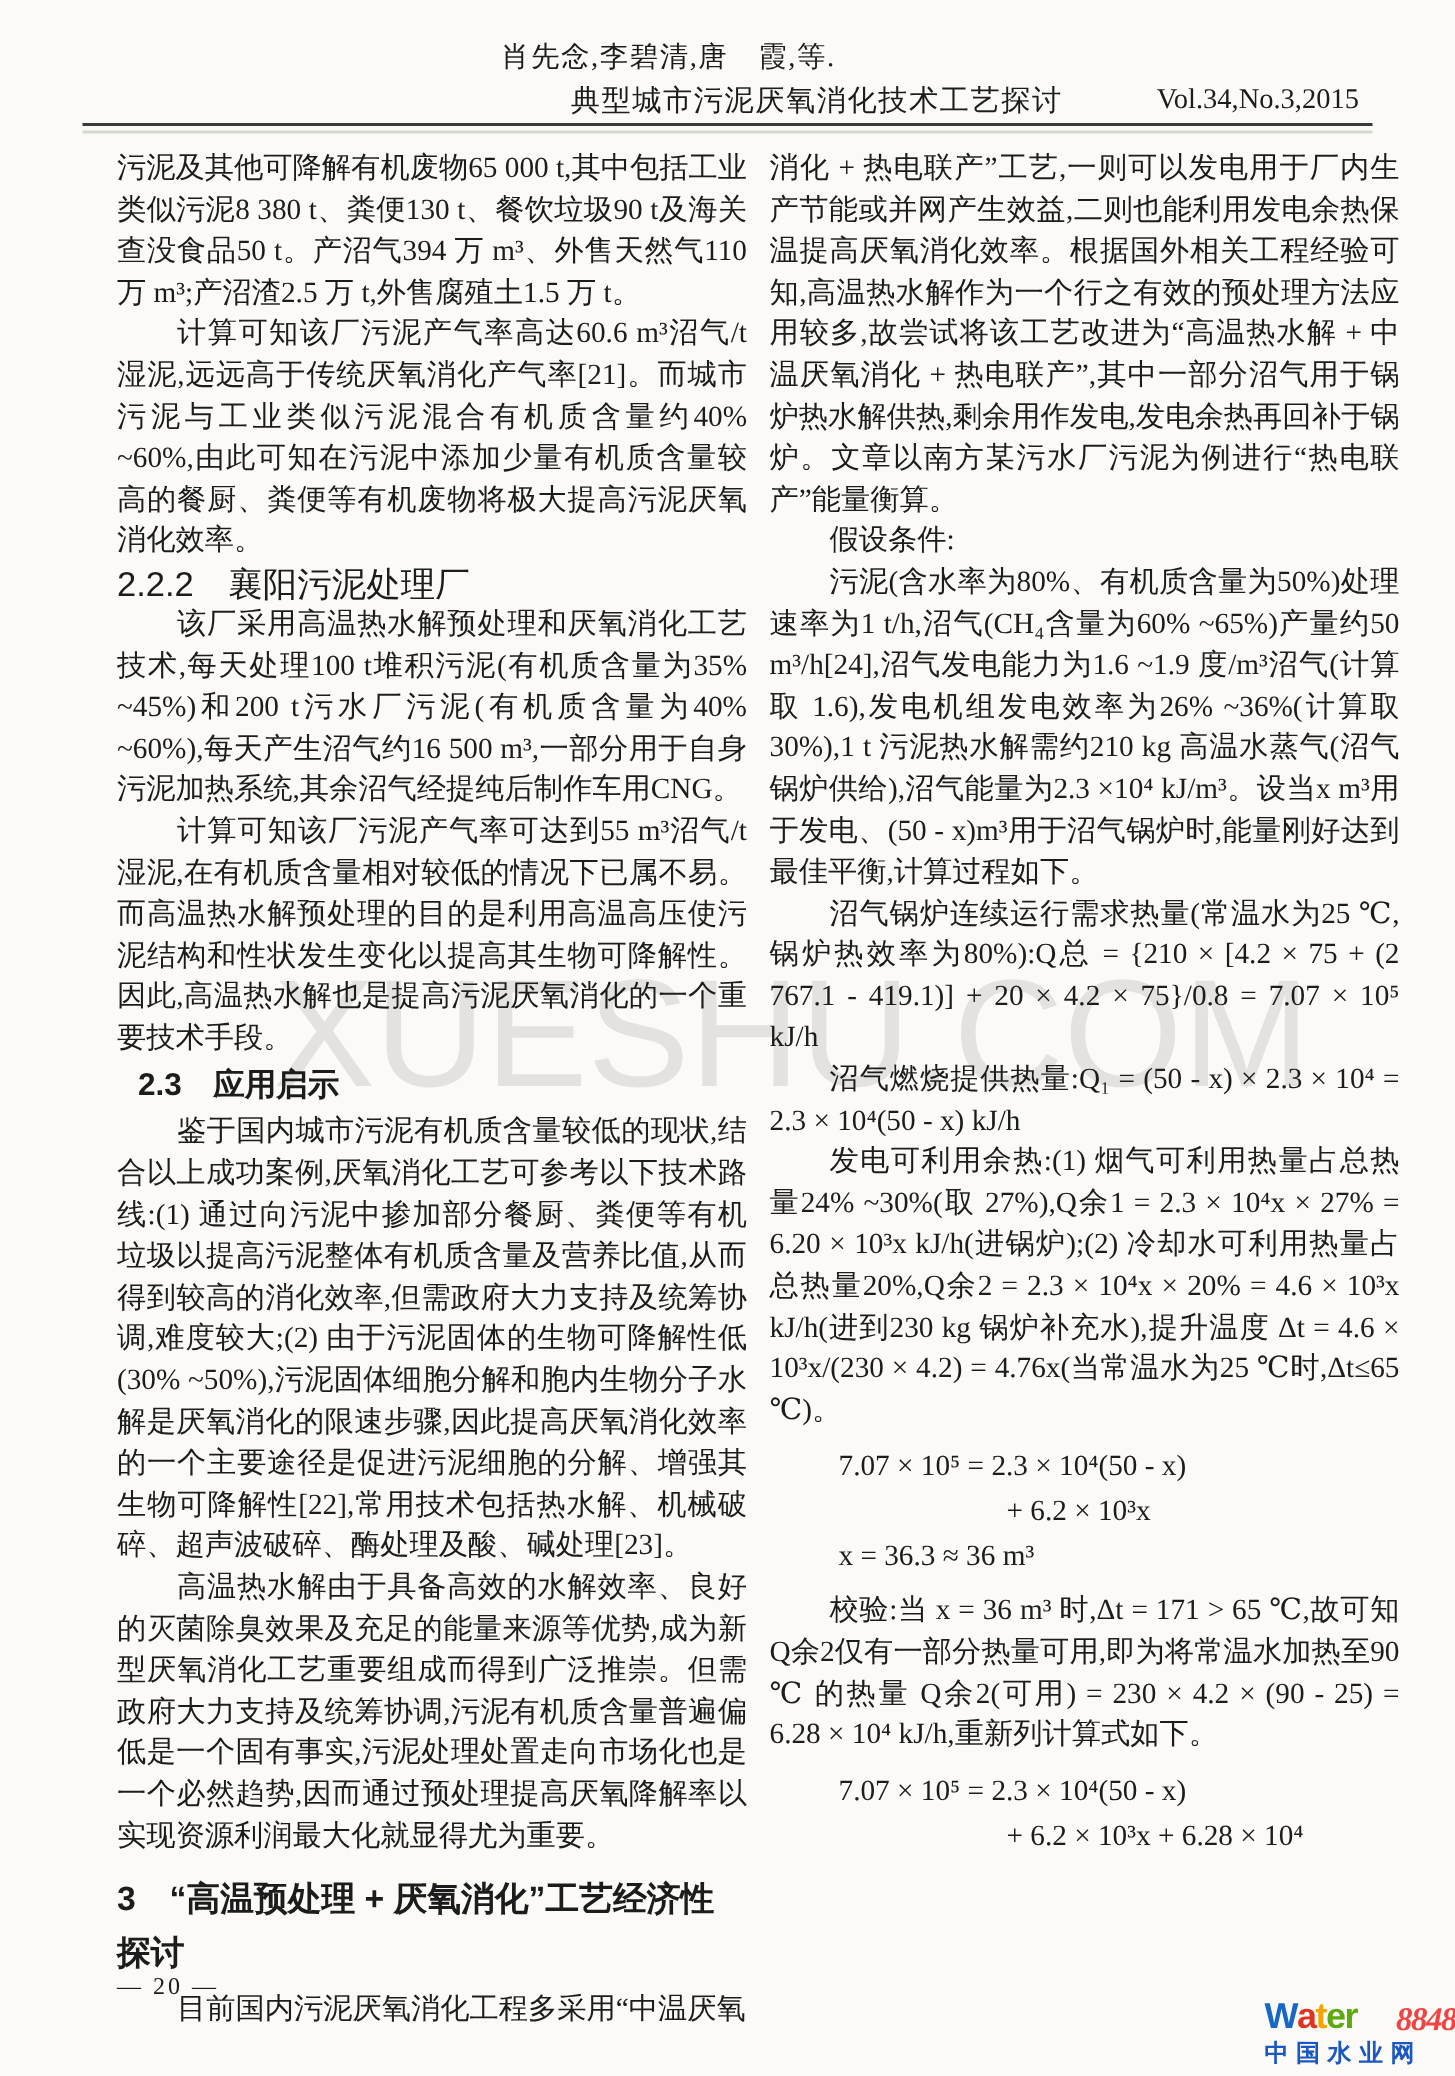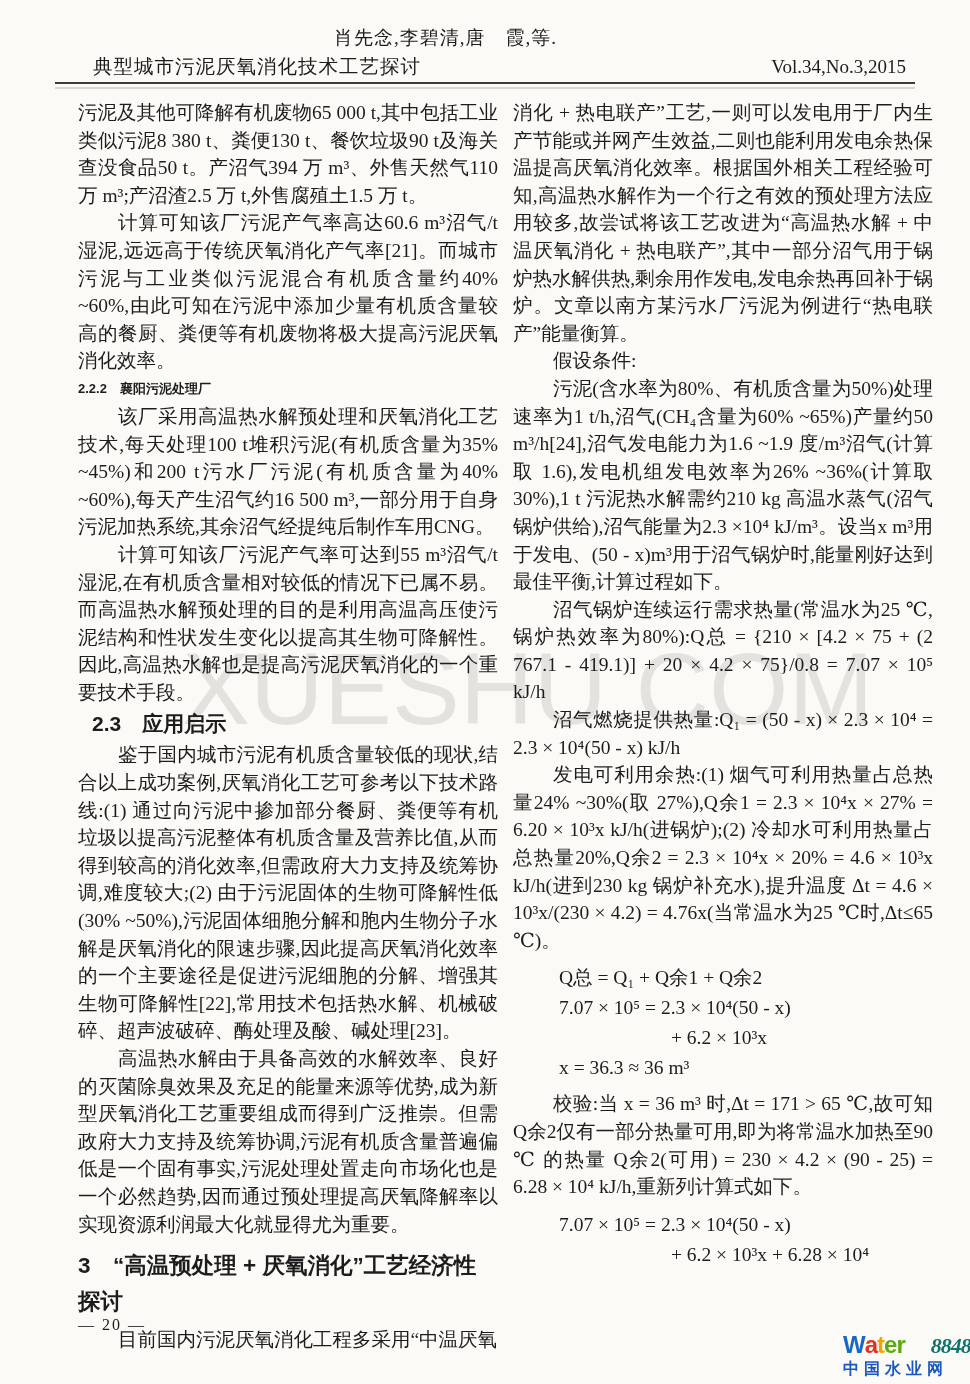--- a/index.html
+++ b/index.html
@@ -13,34 +13,34 @@
   .watermark{
     position:absolute;left:182px;top:638px;z-index:0;
     font-family:"Liberation Sans","DejaVu Sans",sans-serif;
     font-size:102px;line-height:1;white-space:nowrap;letter-spacing:0px;
     user-select:none;
   }
   
   .hdr{position:absolute;top:0;left:0;width:100%;z-index:1;}
   .authors{position:absolute;top:25px;left:0;width:836px;padding-left:55px;box-sizing:border-box;
     text-align:center;font-size:19px;letter-spacing:1px;}
-  .ptitle{position:absolute;top:53px;left:0;width:970px;padding-left:93px;box-sizing:border-box;
-    font-size:19.5px;letter-spacing:1px;}
+  .ptitle{position:absolute;top:53px;left:0;width:970px;padding-left:119px;box-sizing:border-box;
+    text-align:center;font-size:19.5px;letter-spacing:1px;}
   .vol{position:absolute;top:56px;right:64px;font-size:19px;}
   .rule{position:absolute;top:82px;left:55px;width:860px;height:2px;background:#3b3b38;}
   .rule2{position:absolute;top:87px;left:55px;width:860px;height:2px;background:#d8d8d2;}
   
   .col{position:absolute;top:99px;width:420px;z-index:1;
     font-size:19.5px;line-height:27.6px;text-align:justify;}
   .col-left{left:78px;}
   .col-right{left:513px;}
   .col p{margin:0;text-indent:2.05em;}
   .col p.flush{text-indent:0;}
-  .h-sub{font-family:"Liberation Sans","DejaVu Sans",sans-serif;font-weight:bold;
-    font-size:13px;line-height:28px;}
+  .h-sub{font-family:"Liberation Sans","DejaVu Sans",sans-serif;font-weight:normal;
+    font-size:23px;line-height:28px;}
   .h-mid{font-family:"Liberation Sans","DejaVu Sans",sans-serif;font-weight:bold;
     font-size:21px;line-height:31px;margin:2px 14px 2px;}
   .h-big{font-family:"Liberation Sans","DejaVu Sans",sans-serif;font-weight:bold;
     font-size:22.5px;line-height:36px;margin:10px 0 6px;text-align:left;}
   .eqs{margin:9px 0 7px;}
   .eq{padding-left:46px;line-height:30px;text-align:left;text-indent:0;}
   .eq.cont{padding-left:158px;}
   
   .pagenum{position:absolute;left:78px;top:1316px;font-size:16px;letter-spacing:2px;z-index:1;}
   .logo{position:absolute;left:843px;top:1333px;z-index:1;
@@ -82,40 +82,39 @@
   </div>
 
   <div class="col col-right">
     <p class="flush">消化 + 热电联产”工艺,一则可以发电用于厂内生产节能或并网产生效益,二则也能利用发电余热保温提高厌氧消化效率。根据国外相关工程经验可知,高温热水解作为一个行之有效的预处理方法应用较多,故尝试将该工艺改进为“高温热水解 + 中温厌氧消化 + 热电联产”,其中一部分沼气用于锅炉热水解供热,剩余用作发电,发电余热再回补于锅炉。文章以南方某污水厂污泥为例进行“热电联产”能量衡算。</p>
     <p>假设条件:</p>
     <p>污泥(含水率为80%、有机质含量为50%)处理速率为1 t/h,沼气(CH₄含量为60% ~65%)产量约50 m³/h[24],沼气发电能力为1.6 ~1.9 度/m³沼气(计算取 1.6),发电机组发电效率为26% ~36%(计算取30%),1 t 污泥热水解需约210 kg 高温水蒸气(沼气锅炉供给),沼气能量为2.3 ×10⁴ kJ/m³。设当x m³用于发电、(50 - x)m³用于沼气锅炉时,能量刚好达到最佳平衡,计算过程如下。</p>
     <p>沼气锅炉连续运行需求热量(常温水为25 ℃,锅炉热效率为80%):Q总 = {210 × [4.2 × 75 + (2 767.1 - 419.1)] + 20 × 4.2 × 75}/0.8 = 7.07 × 10⁵ kJ/h</p>
     <p>沼气燃烧提供热量:Q₁ = (50 - x) × 2.3 × 10⁴ = 2.3 × 10⁴(50 - x) kJ/h</p>
     <p>发电可利用余热:(1) 烟气可利用热量占总热量24% ~30%(取 27%),Q余1 = 2.3 × 10⁴x × 27% = 6.20 × 10³x kJ/h(进锅炉);(2) 冷却水可利用热量占总热量20%,Q余2 = 2.3 × 10⁴x × 20% = 4.6 × 10³x kJ/h(进到230 kg 锅炉补充水),提升温度 Δt = 4.6 × 10³x/(230 × 4.2) = 4.76x(当常温水为25 ℃时,Δt≤65 ℃)。</p>
     <div class="eqs">
-      <div class="eq">Q总 = Q₁ + Q余1 + Q余2</div>
       <div class="eq">7.07 × 10⁵ = 2.3 × 10⁴(50 - x)</div>
       <div class="eq cont">+ 6.2 × 10³x</div>
       <div class="eq">x = 36.3 ≈ 36 m³</div>
     </div>
     <p>校验:当 x = 36 m³ 时,Δt = 171 &gt; 65 ℃,故可知Q余2仅有一部分热量可用,即为将常温水加热至90 ℃ 的热量 Q余2(可用) = 230 × 4.2 × (90 - 25) = 6.28 × 10⁴ kJ/h,重新列计算式如下。</p>
     <div class="eqs">
       <div class="eq">7.07 × 10⁵ = 2.3 × 10⁴(50 - x)</div>
       <div class="eq cont">+ 6.2 × 10³x + 6.28 × 10⁴</div>
     </div>
   </div>
 
   <div class="pagenum">— 20 —</div>
 
   <div class="logo">
     <div class="logo-line1">
       <span class="ll" style="color: rgb(23, 103, 197);">W</span>
       <span class="ll" style="color: rgb(224, 51, 34);">a</span>
       <span class="ll" style="color: rgb(242, 164, 0);">t</span>
       <span class="ll" style="color: rgb(93, 170, 16);">e</span>
       <span class="ll" style="color: rgb(93, 170, 16);">r</span>
-      <span class="lnum" style="color: #0f766e; margin-left: 26px;">8848</span>
+      <span class="lnum" style="color: #ef4444; margin-left: 26px;">8848</span>
       <span class="ltld" style="background-color: #15803d;">.com</span>
     </div>
     <div class="logo-line2" style="color: rgb(26, 87, 192);">中国水业网</div>
   </div>
 
 </div>
 
 </body></html>

